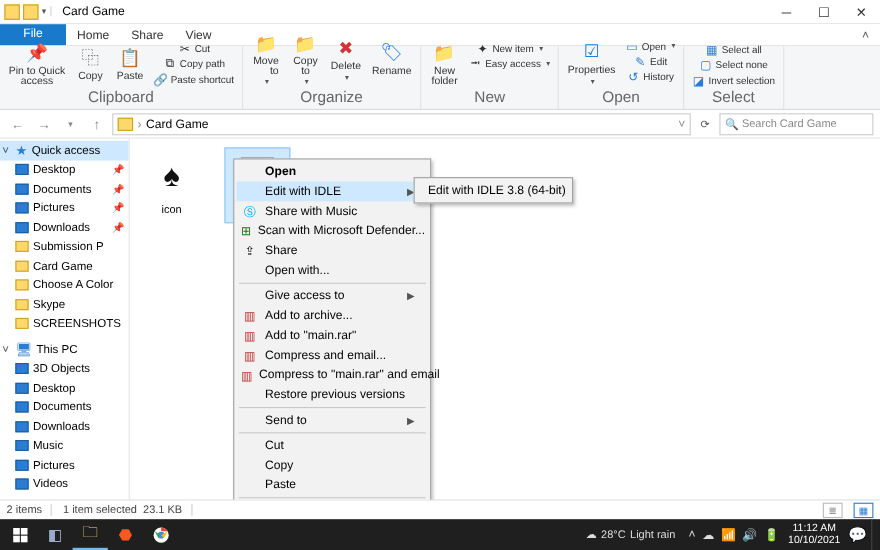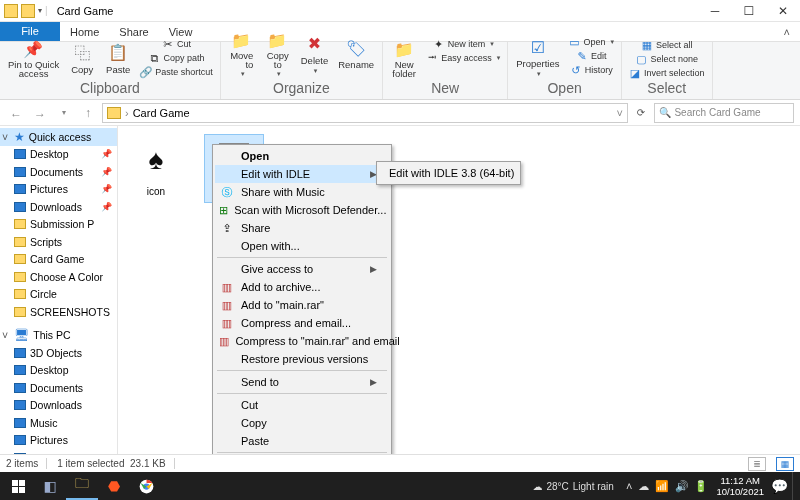--- a/index.html
+++ b/index.html
@@ -275,33 +275,29 @@
           <span class="fold blue"></span>
           <span>Downloads</span>
           <span class="pin">📌</span>
         </div>
         <div class="item">
           <span class="fold"></span>
           <span>Submission P</span>
         </div>
         <div class="item">
           <span class="fold"></span>
-          <span>Scripts</span>
-        </div>
-        <div class="item">
-          <span class="fold"></span>
           <span>Card Game</span>
         </div>
         <div class="item">
           <span class="fold"></span>
           <span>Choose A Color</span>
         </div>
         <div class="item">
           <span class="fold"></span>
-          <span>Circle</span>
+          <span>Skype</span>
         </div>
         <div class="item">
           <span class="fold"></span>
           <span>SCREENSHOTS</span>
         </div>
       </div>
     <div style="height:6px"></div>
     <div class="item root">
         <span class="chev">˅</span>
         <span class="pc">🖥</span>

